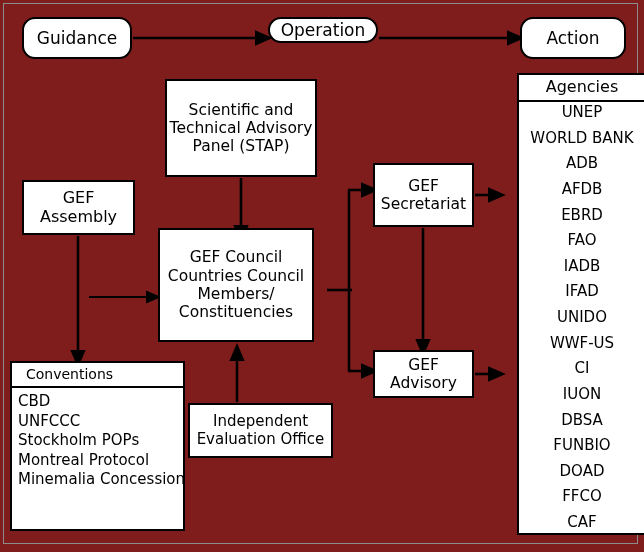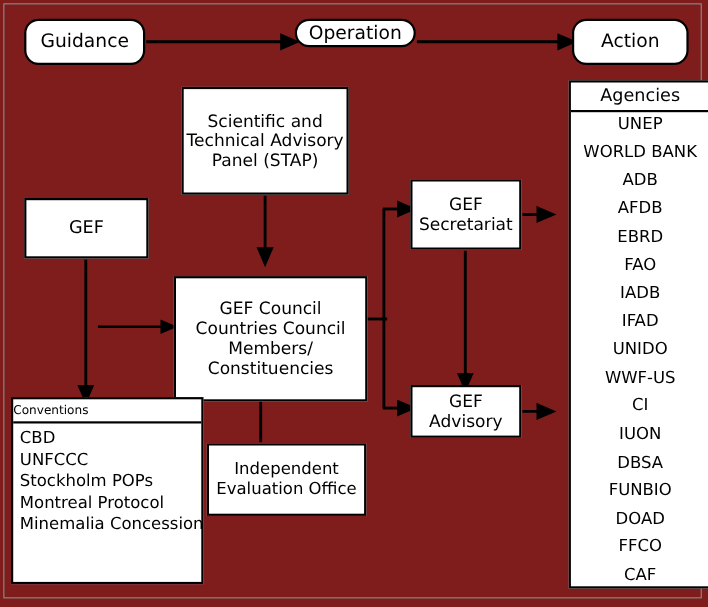--- a/index.html
+++ b/index.html
@@ -47,37 +47,37 @@
   .plain{ font-size:16px; }
 
   
   #pill-guidance{ left:22px;  top:17px;  width:110px; height:42px; }
   #pill-operation{left:268px; top:17px;  width:110px; height:26px; }
   #pill-action{   left:520px; top:17px;  width:106px; height:42px; }
 
   
   #box-stap{     left:165px; top:79px;  width:152px; height:98px;  font-size:15.5px;}
   #box-assembly{ left:22px;  top:180px; width:113px; height:55px; }
-  #box-council{  left:158px; top:251px; width:176px; height:114px; font-size:15.5px;}
-  #box-ieo{      left:188px; top:403px; width:145px; height:66px;  font-size:15px;}
+  #box-council{  left:158px; top:228px; width:156px; height:114px; font-size:15.5px;}
+  #box-ieo{      left:188px; top:403px; width:145px; height:55px;  font-size:15px;}
   #box-secretariat{left:373px;top:163px;width:101px; height:64px;  font-size:15.5px;}
   #box-trustee{  left:373px; top:350px; width:101px; height:48px;  font-size:15.5px;}
 
   
   .listbox{
     position:absolute;
     box-sizing:border-box;
     background:#fff;
     border:2.5px solid #000;
     display:flex;
     flex-direction:column;
   }
   .listbox .lb-title{
-    font-size:11px;
-    padding:3px 6px 4px 0;
+    font-size:14px;
+    padding:3px 6px 4px 14px;
     border-bottom:2.5px solid #000;
   }
   .listbox .lb-items{
     flex:1;
     padding:4px 6px 4px 6px;
     display:flex;
     flex-direction:column;
   }
   .listbox .lb-item{
     font-size:15px;
@@ -168,20 +168,21 @@
     <div>
       <div>Scientific and</div>
       <div>Technical Advisory</div>
       <div>Panel (STAP)</div>
     </div>
   </div>
 
   <div class="box plain" id="box-assembly">
     <div>
       <div>GEF</div>
+      <div>Assembly</div>
     </div>
   </div>
 
   <div class="box plain" id="box-council">
     <div>
       <div>GEF Council</div>
       <div>Countries Council</div>
       <div>Members/</div>
       <div>Constituencies</div>
     </div>

